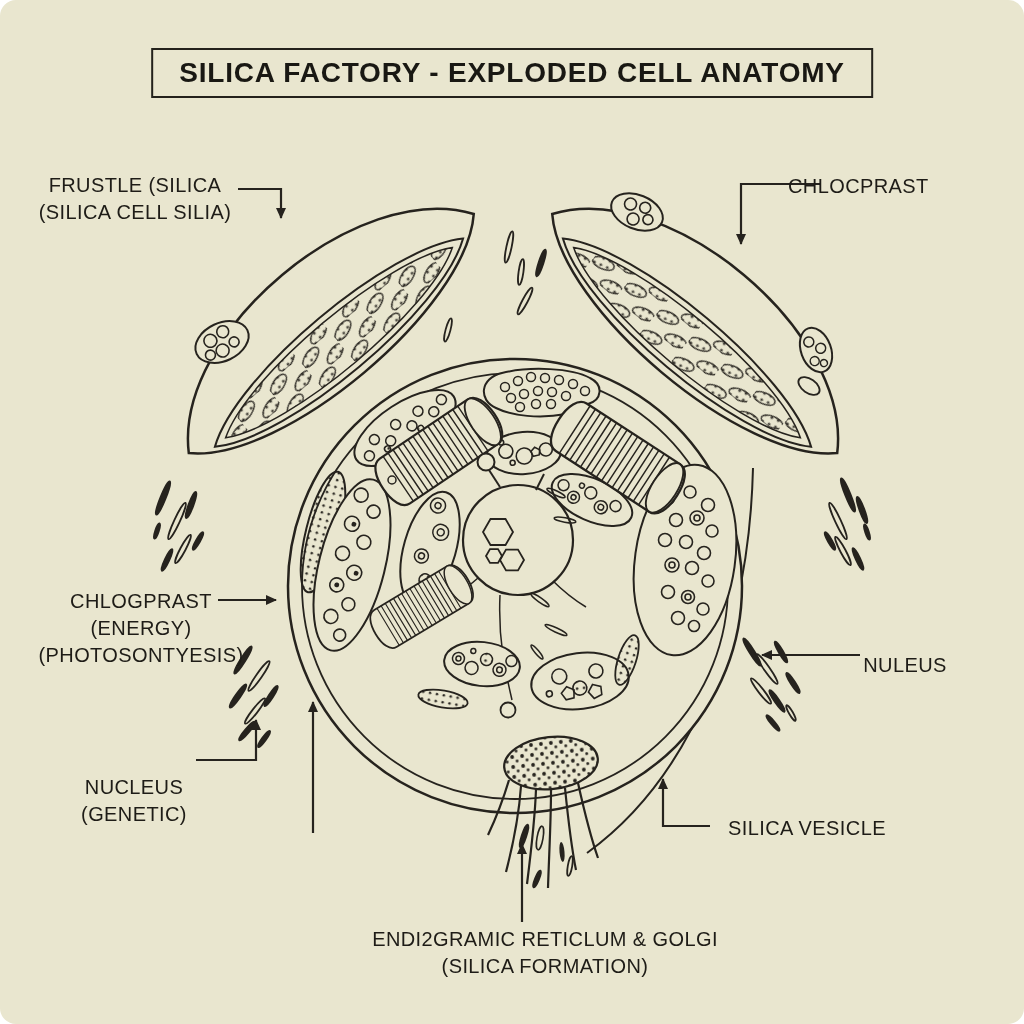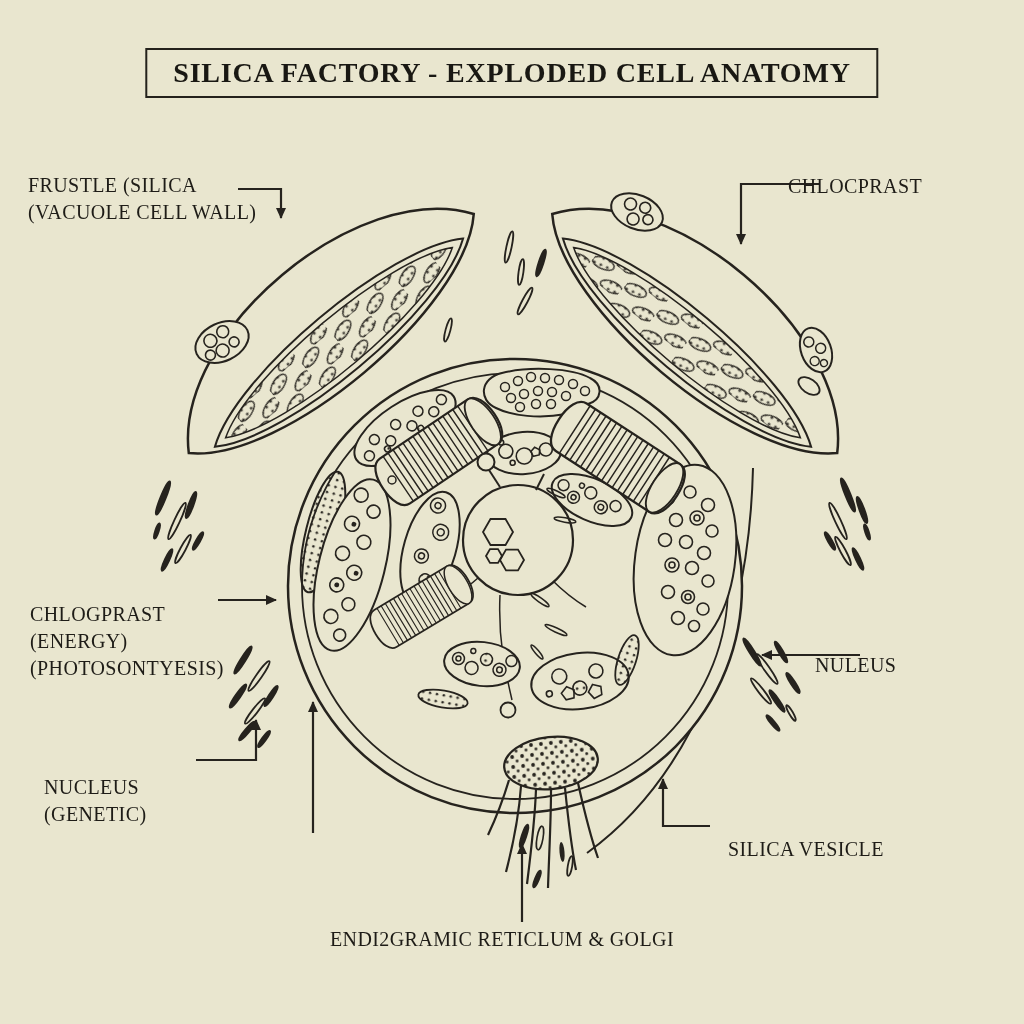--- a/index.html
+++ b/index.html
@@ -1,33 +1,34 @@
 <!DOCTYPE html>
 <html><head>
 <meta charset="utf-8">
 <style>
   html,body{margin:0;padding:0;}
   .canvas{
     position:relative;
     width:1024px;height:1024px;
     background:#e9e6cf;
     overflow:hidden;
-    font-family:Liberation Serif, serif;
+    font-family:Liberation Sans, sans-serif;
     color:#201e19;
+    border-radius:16px;
   }
   .art{position:absolute;left:0;top:0;}
   .label{
     position:absolute;
     font-size:20px;
     letter-spacing:0.4px;
     line-height:27px;
     color:#1e1c17;
     white-space:nowrap;
   }
-  .label.center{}
+  .label.center{text-align:center;}
   .title-box{
     position:absolute;
     left:50%;top:48px;
     transform:translateX(-50%);
     border:2.5px solid #24221c;
     padding:7px 26px;
     font-size:28px;
     font-weight:bold;
     letter-spacing:0.8px;
     color:#191813;
@@ -393,45 +394,46 @@
     <path d="M860,655 H762" marker-end="url(#ah)"></path>
     <path d="M710,826 H663 V779" marker-end="url(#ah)"></path>
     <path d="M522,922 V844" marker-end="url(#ah)"></path>
   </g>
 </svg>
 
 <div class="title-box">SILICA FACTORY - EXPLODED CELL ANATOMY</div>
 
 <div class="label center" style="left:28px;top:172px;width:214px;">
   <div>FRUSTLE (SILICA</div>
-  <div>(VACUOLE CELL WALL)</div>
+  <div>(SILICA CELL SILIA)</div>
 </div>
 
 <div class="label" style="left:788px;top:173px;">
   <div>CHLOCPRAST</div>
 </div>
 
-<div class="label center" style="left:30px;top:601px;width:222px;">
+<div class="label center" style="left:30px;top:588px;width:222px;">
   <div>CHLOGPRAST</div>
   <div>(ENERGY)</div>
   <div>(PHOTOSONTYESIS)</div>
 </div>
 
 <div class="label center" style="left:44px;top:774px;width:180px;">
   <div>NUCLEUS</div>
   <div>(GENETIC)</div>
 </div>
 
 
 <div class="label center" style="left:815px;top:652px;width:180px;">
   <div>NULEUS</div>
 </div>
 
-<div class="label" style="left:728px;top:815px;margin-top:21px;">
+<div class="label" style="left:728px;top:815px;">
   <div>SILICA VESICLE</div>
 </div>
 
-<div class="label center" style="left:330px;top:926px;width:414px;">
+<div class="label center" style="left:338px;top:926px;width:414px;">
   <div>ENDI2GRAMIC RETICLUM &amp; GOLGI</div>
+  <div>(SILICA FORMATION)</div>
 </div>
 
 
 </div>
 
 </body></html>

